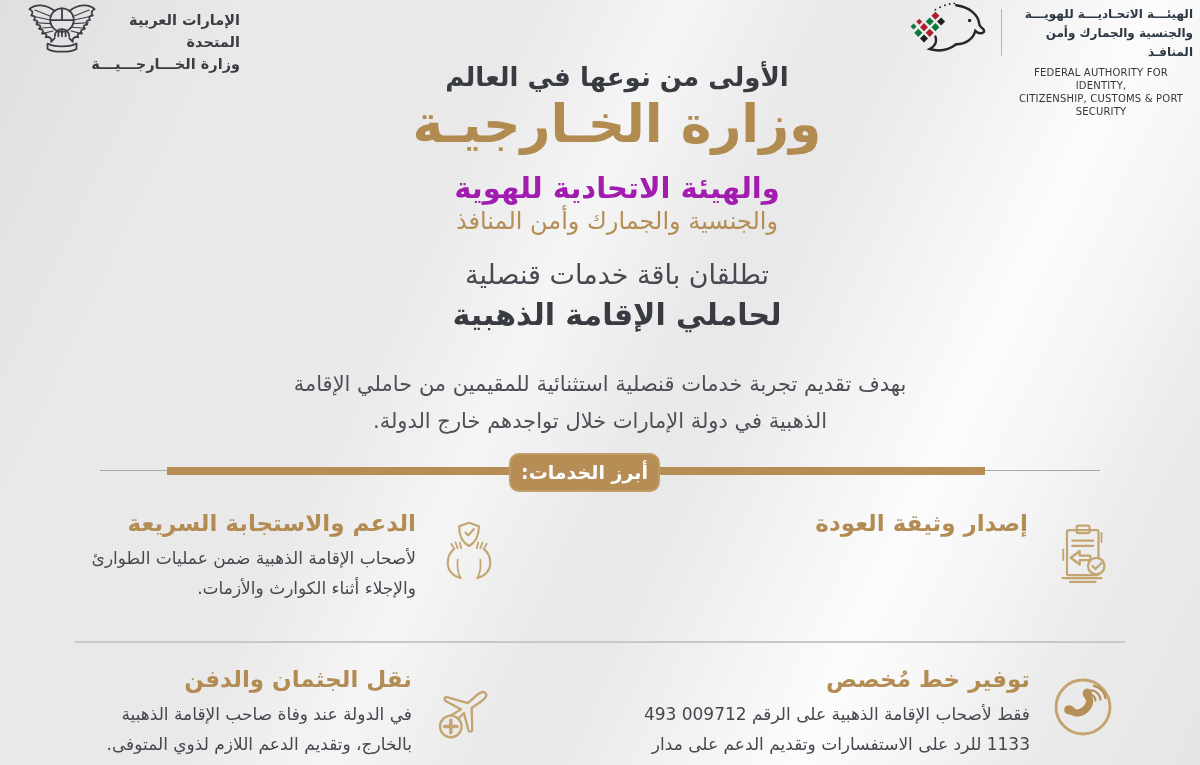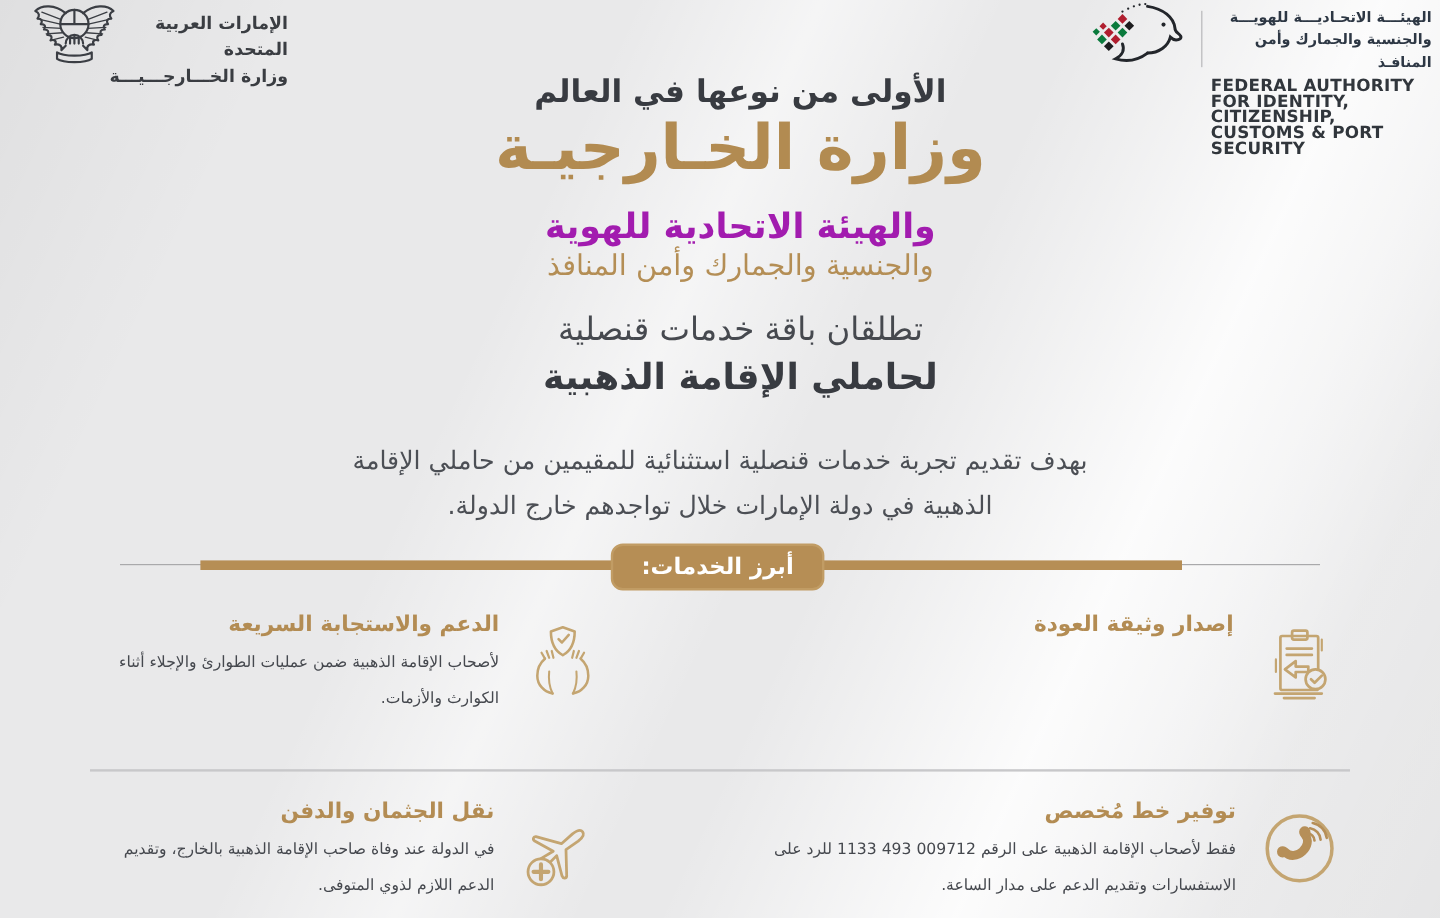--- a/index.html
+++ b/index.html
@@ -21,47 +21,47 @@
   .rtl{direction:rtl;}
   .center{left:17px; width:1200px; text-align:center;}
 
   
   .mofa-text{left:88px; top:9px; width:152px; font-size:14.5px; font-weight:bold;
              line-height:22px; text-align:right; color:#3a3d42;}
   .icp-divider{left:1001px; top:9px; width:1px; height:47px; background:#b7b7ba;}
   .icp-text{left:1009px; top:5px; width:184px;}
   .icp-ar{font-size:12px; font-weight:bold; color:#2d3744; line-height:19px;
           text-align:right; direction:rtl;}
-  .icp-en{font-size:14px; font-weight:bold; color:#31363c; line-height:13px;
-          margin-top:4px; letter-spacing:.2px; text-align:left;}
+  .icp-en{font-size:10px; font-weight:normal; color:#31363c; line-height:13px;
+          margin-top:4px; letter-spacing:.2px; text-align:center;}
 
   
   .tagline{top:62px; font-size:26px; font-weight:bold; color:#383b41;}
   .main-title{top:94px; font-size:52px; font-weight:bold; color:#b28b51;}
   .sub1{top:171px; font-size:29px; font-weight:bold; color:#a21caf;}
   .sub2{top:207px; font-size:24px; font-weight:normal; color:#b48e55;}
   .launch1{top:259px; font-size:27px; color:#46494f;}
   .launch2{top:297px; font-size:30px; font-weight:bold; color:#383b41;}
   .hero-desc{left:270px; top:366px; width:660px; font-size:21px; color:#4c4f55;
              line-height:37px; text-align:center;}
 
   
   .thin-line{left:100px; top:470px; width:1000px; height:1px; background:#a9a9ab;}
   .gold-bar{left:167px; top:467px; width:818px; height:8px; background:#b68e55;}
-  .badge{left:509px; top:453px; width:178px; height:39px; background:#b68e55;
+  .badge{left:509px; top:453px; width:151px; height:39px; background:#b68e55;
          border:2px solid #c19c64; border-radius:10px; box-sizing:border-box;
          color:#ffffff; font-size:19px; font-weight:bold; text-align:center;
          line-height:34px;}
 
   
   .svc{display:flex; direction:rtl; gap:18px; align-items:flex-start;}
   .svc-icon{flex:0 0 70px; display:flex; justify-content:center; margin-top:4px;}
   .svc-body{flex:1; text-align:right;}
-  .svc-title{font-size:18px; font-weight:bold; color:#b38c53; margin:0 0 7px 0;}
-  .svc-desc{font-size:13px; color:#45484e; line-height:30px; margin:0;}
+  .svc-title{font-size:23px; font-weight:bold; color:#b38c53; margin:0 0 7px 0;}
+  .svc-desc{font-size:17px; color:#45484e; line-height:30px; margin:0;}
   .row-divider{left:75px; top:641px; width:1050px; height:1.5px; background:#c8c8ca;}
   #svc-return{left:640px; top:510px; width:478px;}
   #svc-support{left:88px; top:510px; width:416px;}
   #svc-line{left:640px; top:666px; width:478px;}
   #svc-plane{left:88px; top:666px; width:416px;}
 </style>
 </head>
 <body>
 
 <div class="canvas">

